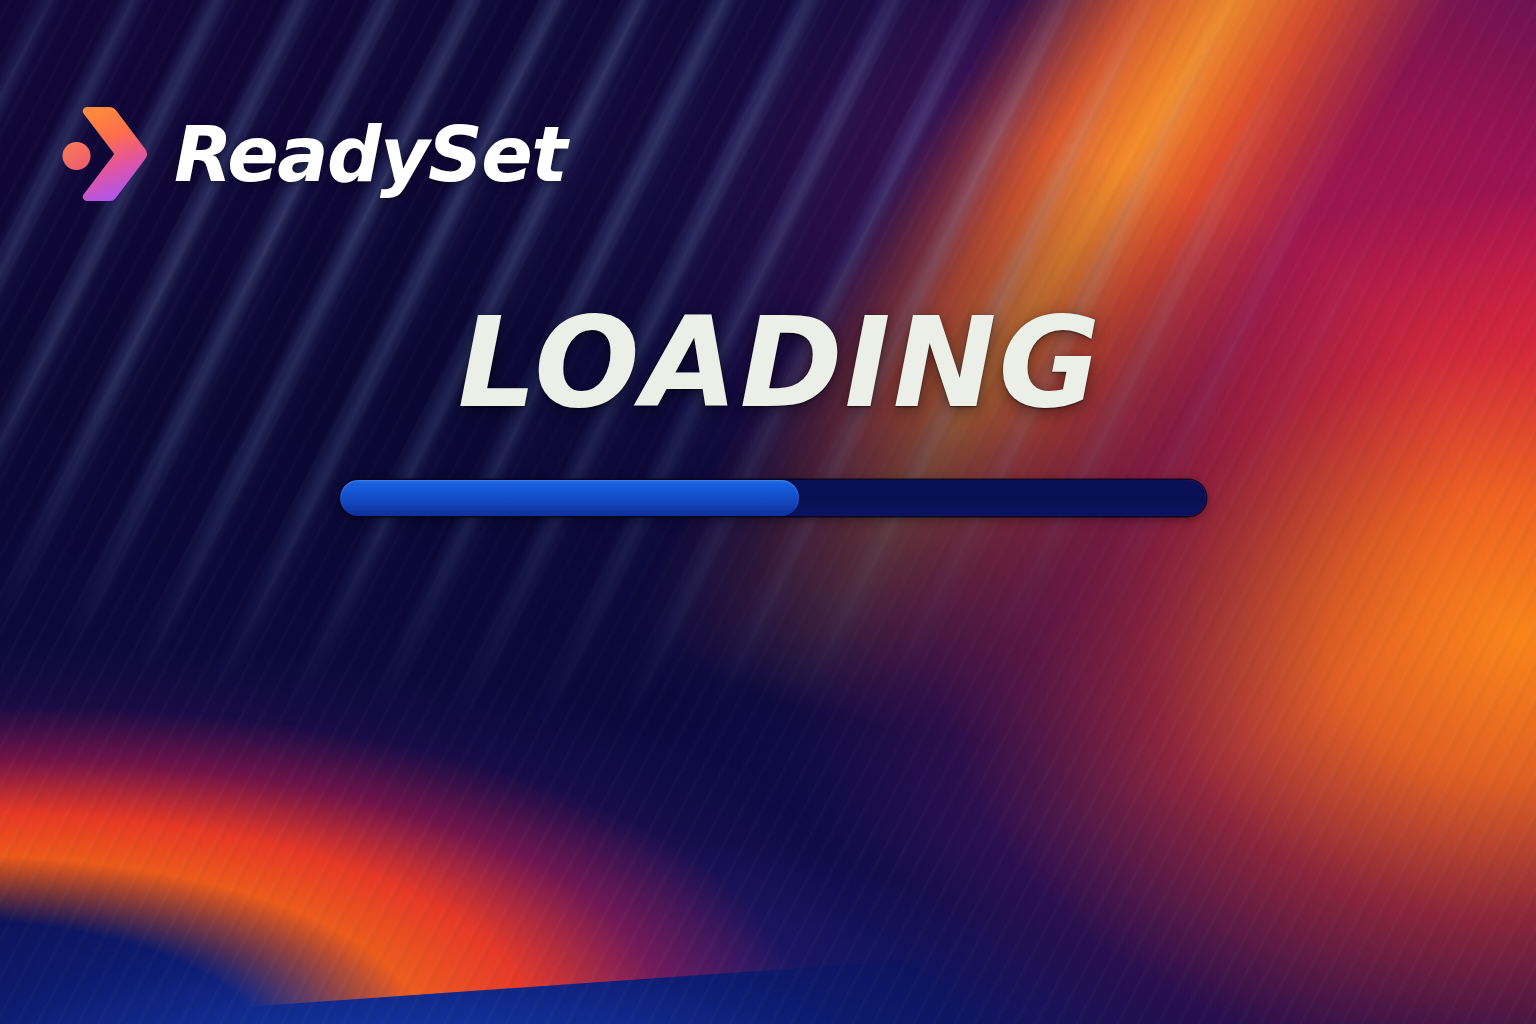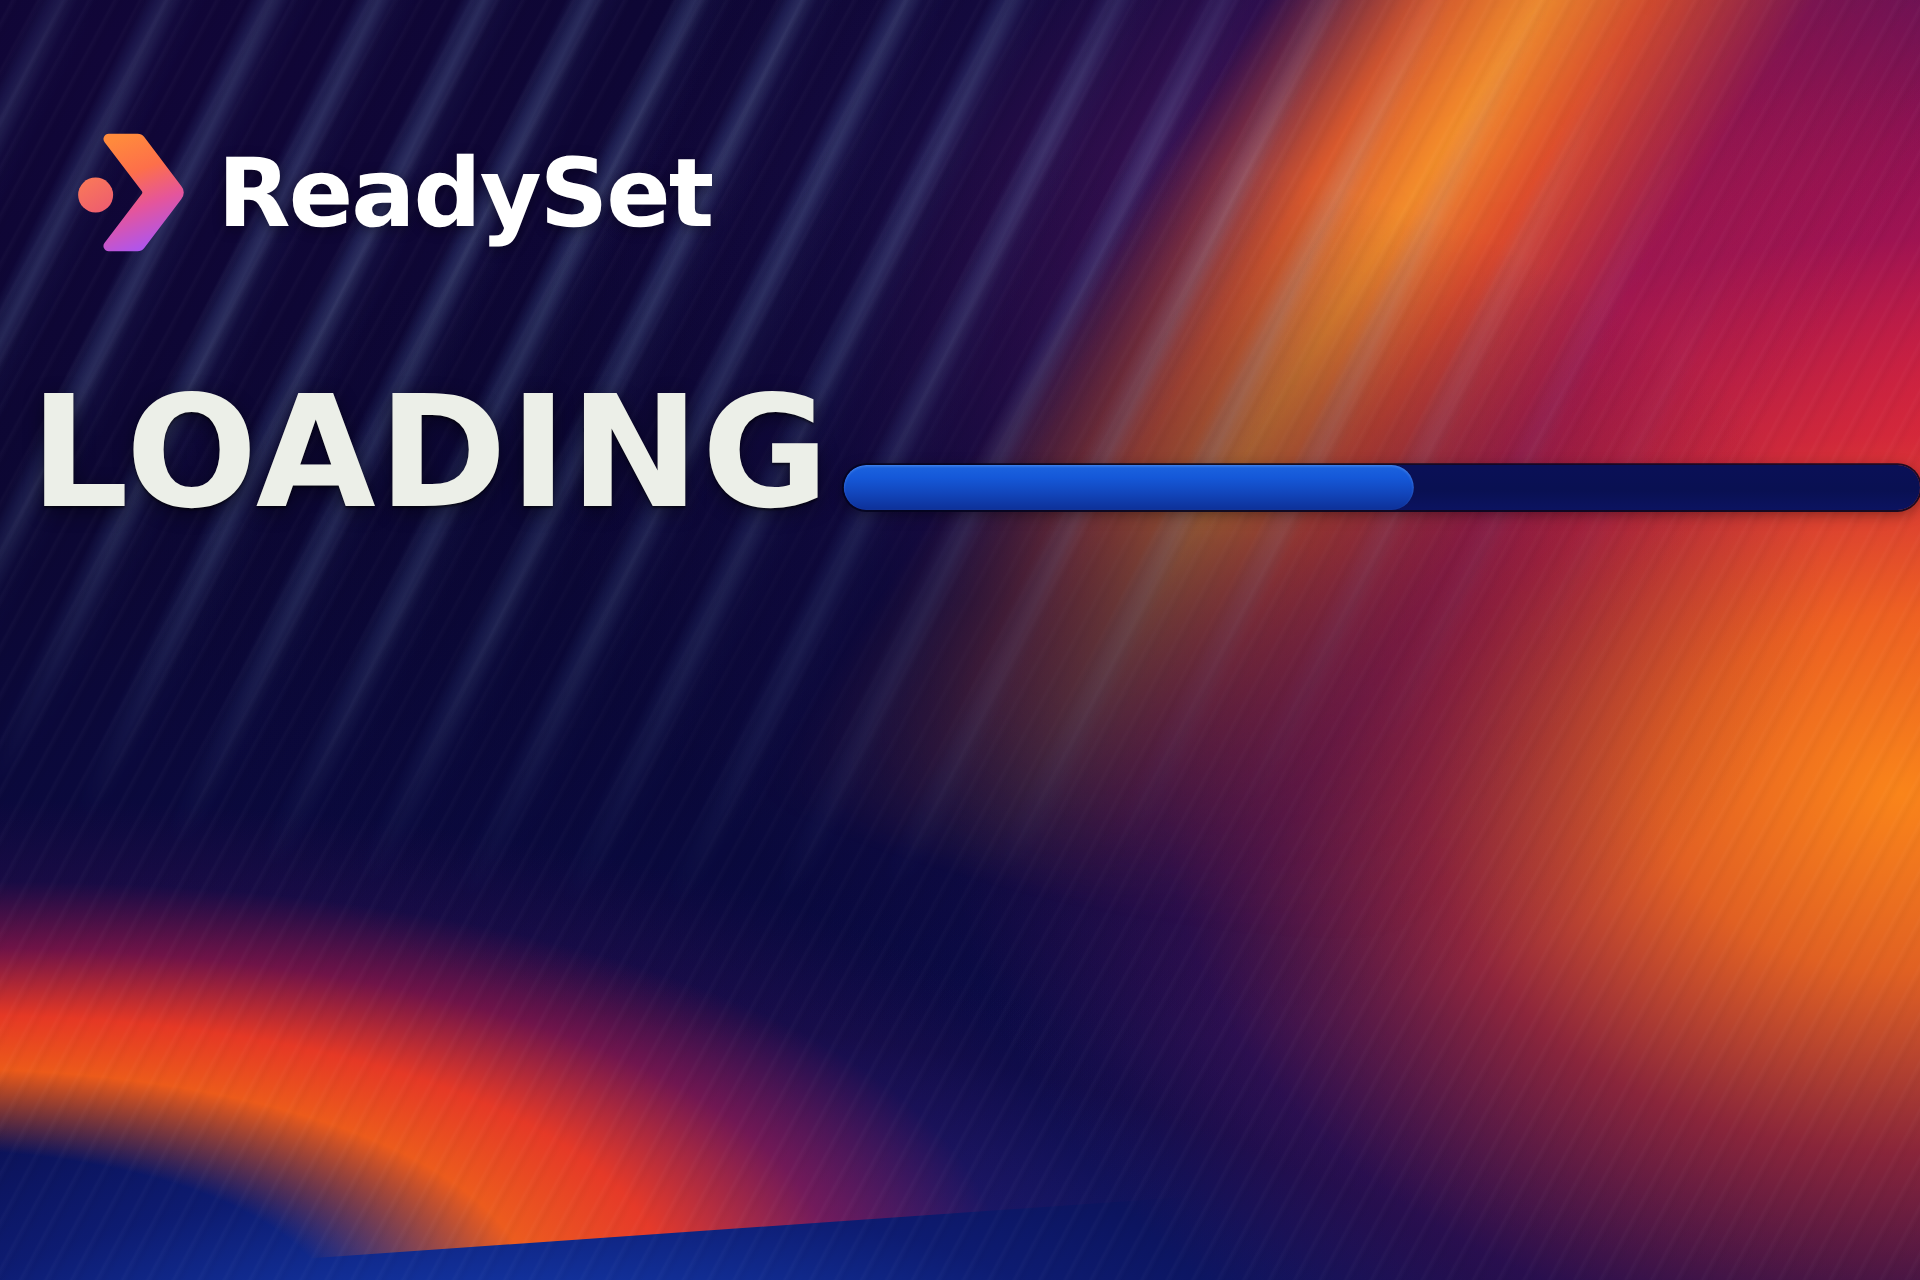--- a/index.html
+++ b/index.html
@@ -9,20 +9,21 @@
     overflow:hidden;
     background:#0b0630;
     font-family:"DejaVu Sans", sans-serif;
   }
 
   #screen {
     position:relative;
     width:1536px; height:1024px;
     overflow:hidden;
     background:#0b0633;
+    font-style:italic;
   }
 
   
   .bg-layer { position:absolute; inset:0; }
 
   .bg-base {
     background:
       radial-gradient(120% 95% at 6% 4%,  #110638 0%, #0c0733 38%, #0a0a40 70%, #0a0a45 100%);
   }
 
@@ -123,21 +124,21 @@
     text-shadow:0 2px 10px rgba(0,0,0,0.38);
     white-space:nowrap;
   }
 
   
   #center {
     position:absolute;
     left:0; right:0;
     top:300px;
     display:flex;
-    flex-direction:row;
+    flex-direction:column;
     align-items:center;
   }
 
   #loading-title {
     font-family:"DejaVu Sans", sans-serif;
     font-size:124px;
     font-weight:700;
     letter-spacing:2px;
     color:#ecefe8;
     line-height:1.02;

